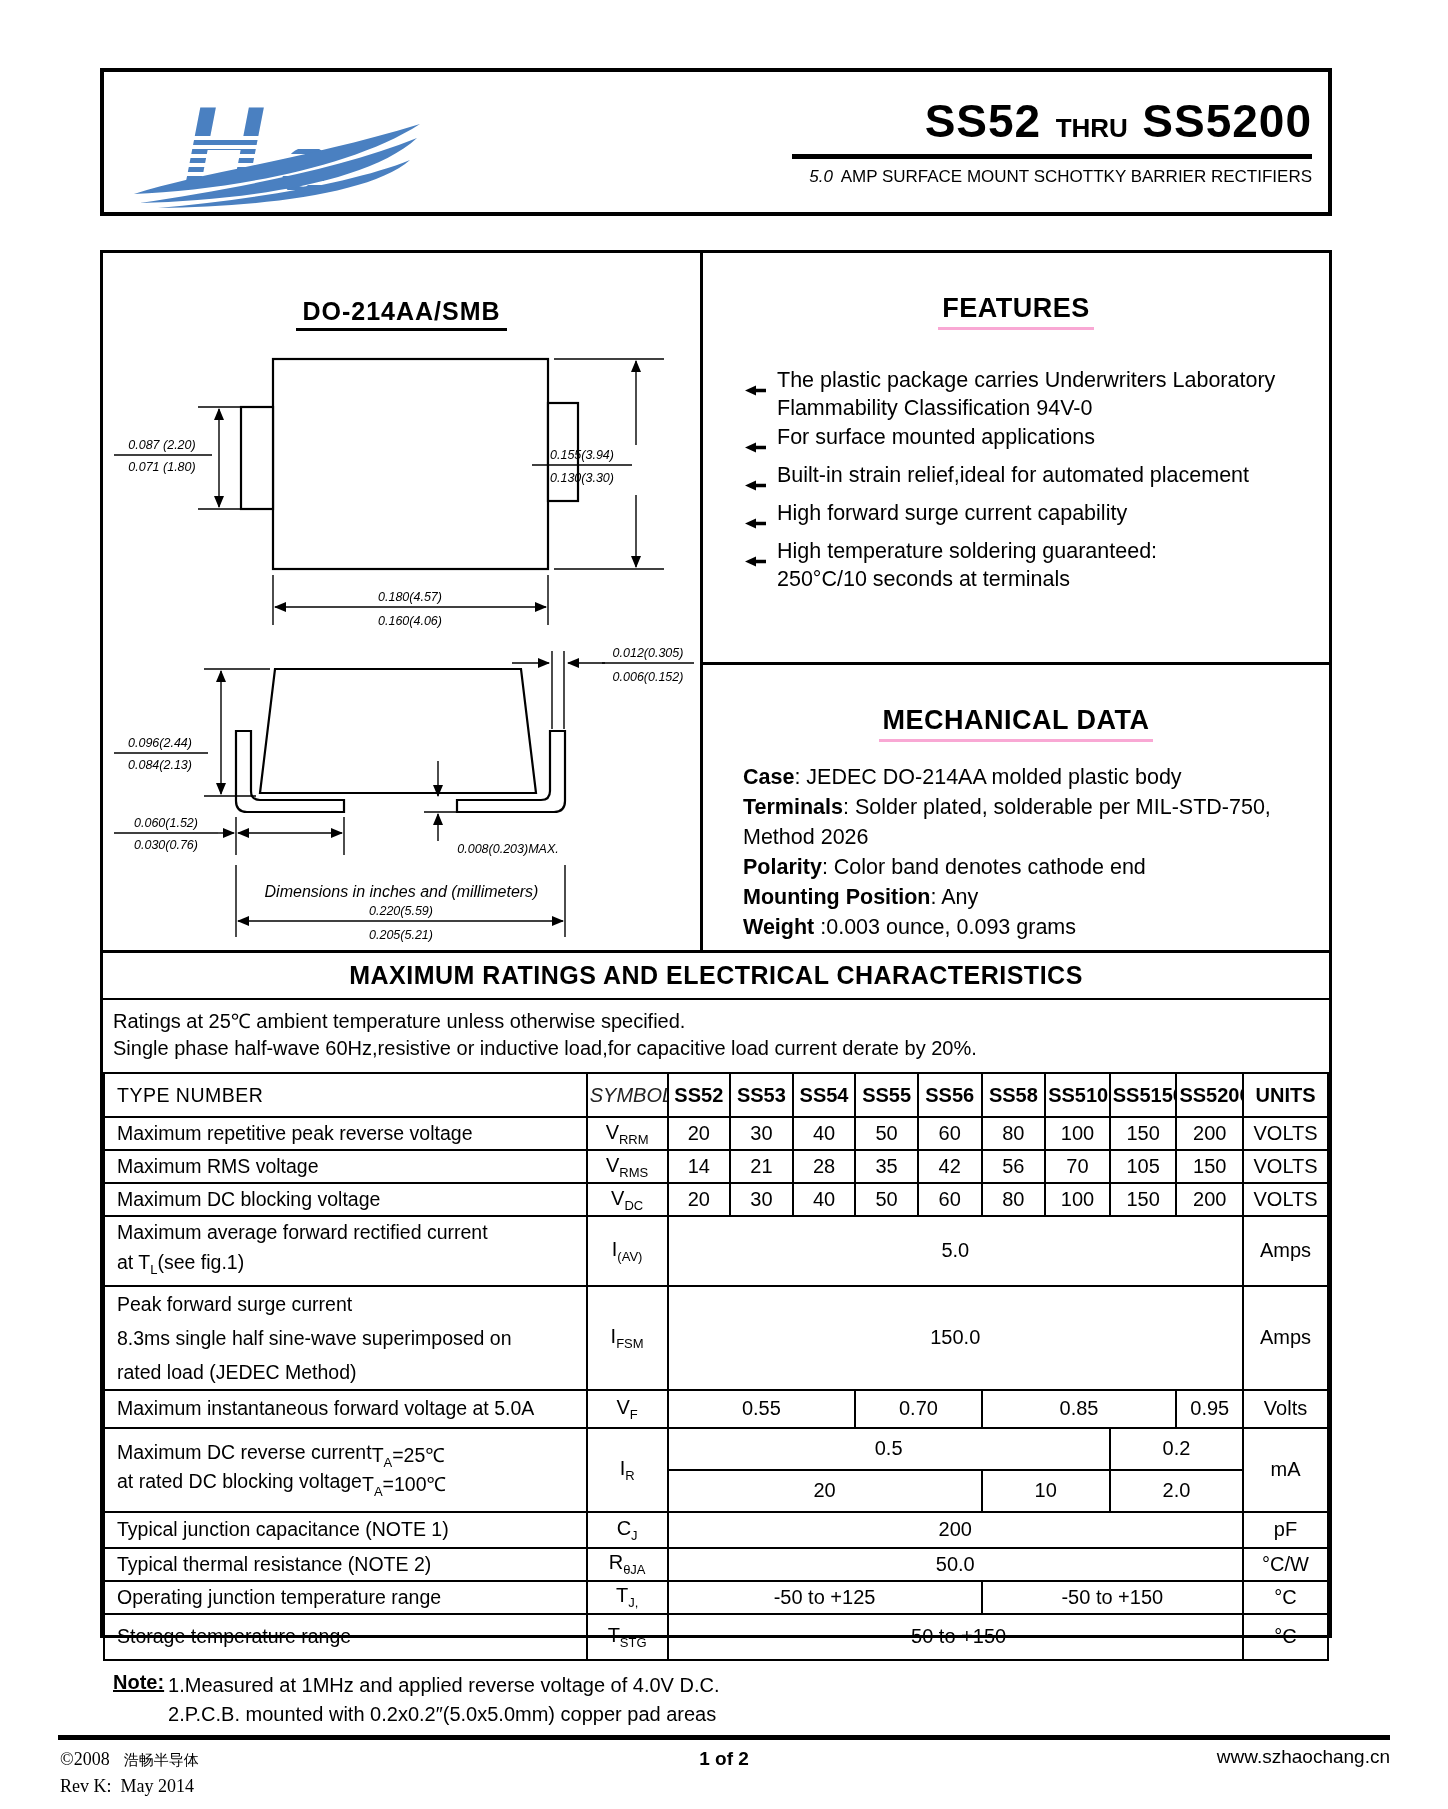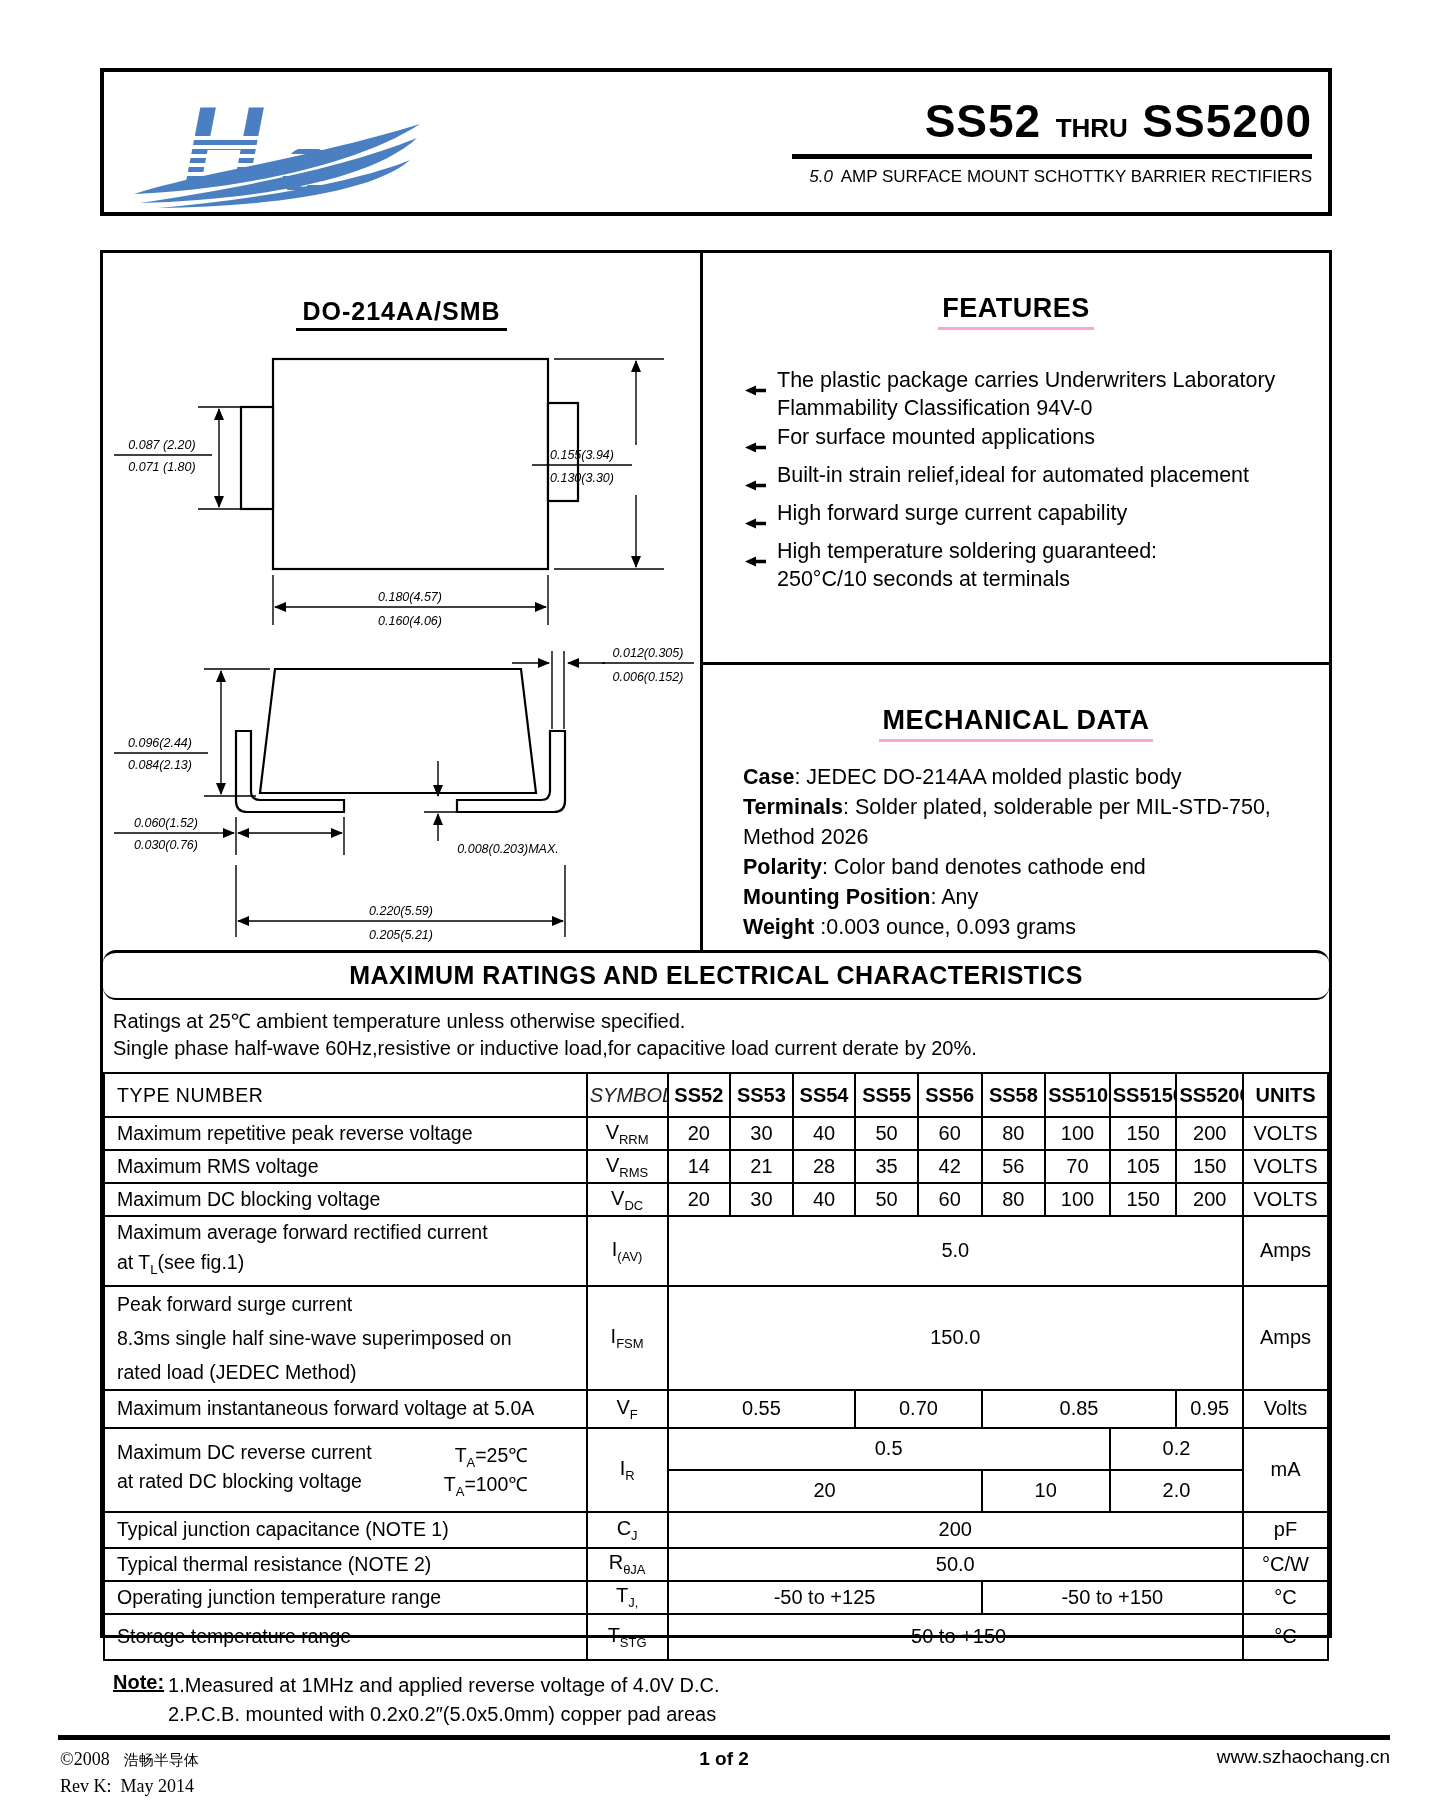--- a/index.html
+++ b/index.html
@@ -60,21 +60,21 @@
   .feat-bullet { flex:0 0 32px; padding-top:9px; }
   .feat-text {}
   .mech { flex:1; position:relative; }
   .mech-lines { margin:26px 16px 0 40px; font-size:21.5px; line-height:30px; }
   .mech-lines b { font-weight:bold; }
 
   
   .ratings-banner {
     height:50px; border-top:3px solid #000; border-bottom:2px solid #000;
     display:flex; align-items:center; justify-content:center;
-    font-size:25px; font-weight:bold; letter-spacing:0.5px;border-radius:13px;
+    font-size:25px; font-weight:bold; letter-spacing:0.5px;
   }
   .ratings-cond { padding:8px 10px 6px 10px; font-size:20px; line-height:27px; }
 
   
   table.ratings {
     width:100%; border-collapse:collapse; table-layout:fixed;
     margin-top:4px;
   }
   table.ratings td {
     border:2px solid #000; text-align:center; font-size:20px;
@@ -86,21 +86,21 @@
   td.typ-hdr { font-weight:bold; font-size:19px; padding:0; }
   td.hdr-units { font-weight:bold; font-size:20px; }
   td.sym { font-size:21px; }
   td.sym sub, .subtxt { font-size:13px; }
   sub { font-size:13px; }
   tr.h44 { height:44px; } tr.h33 { height:33px; } tr.h36 { height:36px; }
   tr.h66 { height:66px; } tr.h104 { height:104px; } tr.h38 { height:38px; }
   tr.h42 { height:42px; } tr.h35 { height:46px; }
   .lbl2 { line-height:30px; }
   .lbl3 { line-height:34px; }
-  .split-line { display:flex; justify-content:space-between; padding-right:56px; }
+  .split-line { display:flex; justify-content:flex-start; padding-right:56px; }
 
   
   .note { display:flex; padding:10px 0 0 10px; font-size:20px; }
   .note b { font-size:20px;text-decoration:underline; }
   .note-lines { margin-left:4px; line-height:29px; }
 
   
   .footer-rule { position:absolute; left:58px; top:1735px; width:1332px; height:5px; background:#000; }
   .footer-left { position:absolute; left:60px; top:1746px; font-family:"Liberation Serif", serif; font-size:18px; line-height:26px; }
   .footer-left .cn { font-size:15px; margin-left:14px; }
@@ -229,20 +229,21 @@
           <line class="dln" x1="316" y1="171" x2="360" y2="171"></line>
           <text class="dim" x="400" y="212" text-anchor="middle">0.008(0.203)MAX.</text>
 
           <line class="dln" x1="128" y1="224" x2="128" y2="296"></line>
           <line class="dln" x1="457" y1="224" x2="457" y2="296"></line>
           <line class="dln" x1="130" y1="280" x2="455" y2="280" marker-start="url(#ar)" marker-end="url(#ar)"></line>
           <text class="dim" x="293" y="274" text-anchor="middle">0.220(5.59)</text>
           <text class="dim" x="293" y="298" text-anchor="middle">0.205(5.21)</text>
         </svg>
 
+        <div class="drawing-caption">Dimensions in inches and (millimeters)</div>
       </div>
 
       <div class="right-col">
 
         <div class="features">
           <div class="sec-title">
             <span>FEATURES</span>
           </div>
           <div class="feat-list">
             <div class="feat-item">

